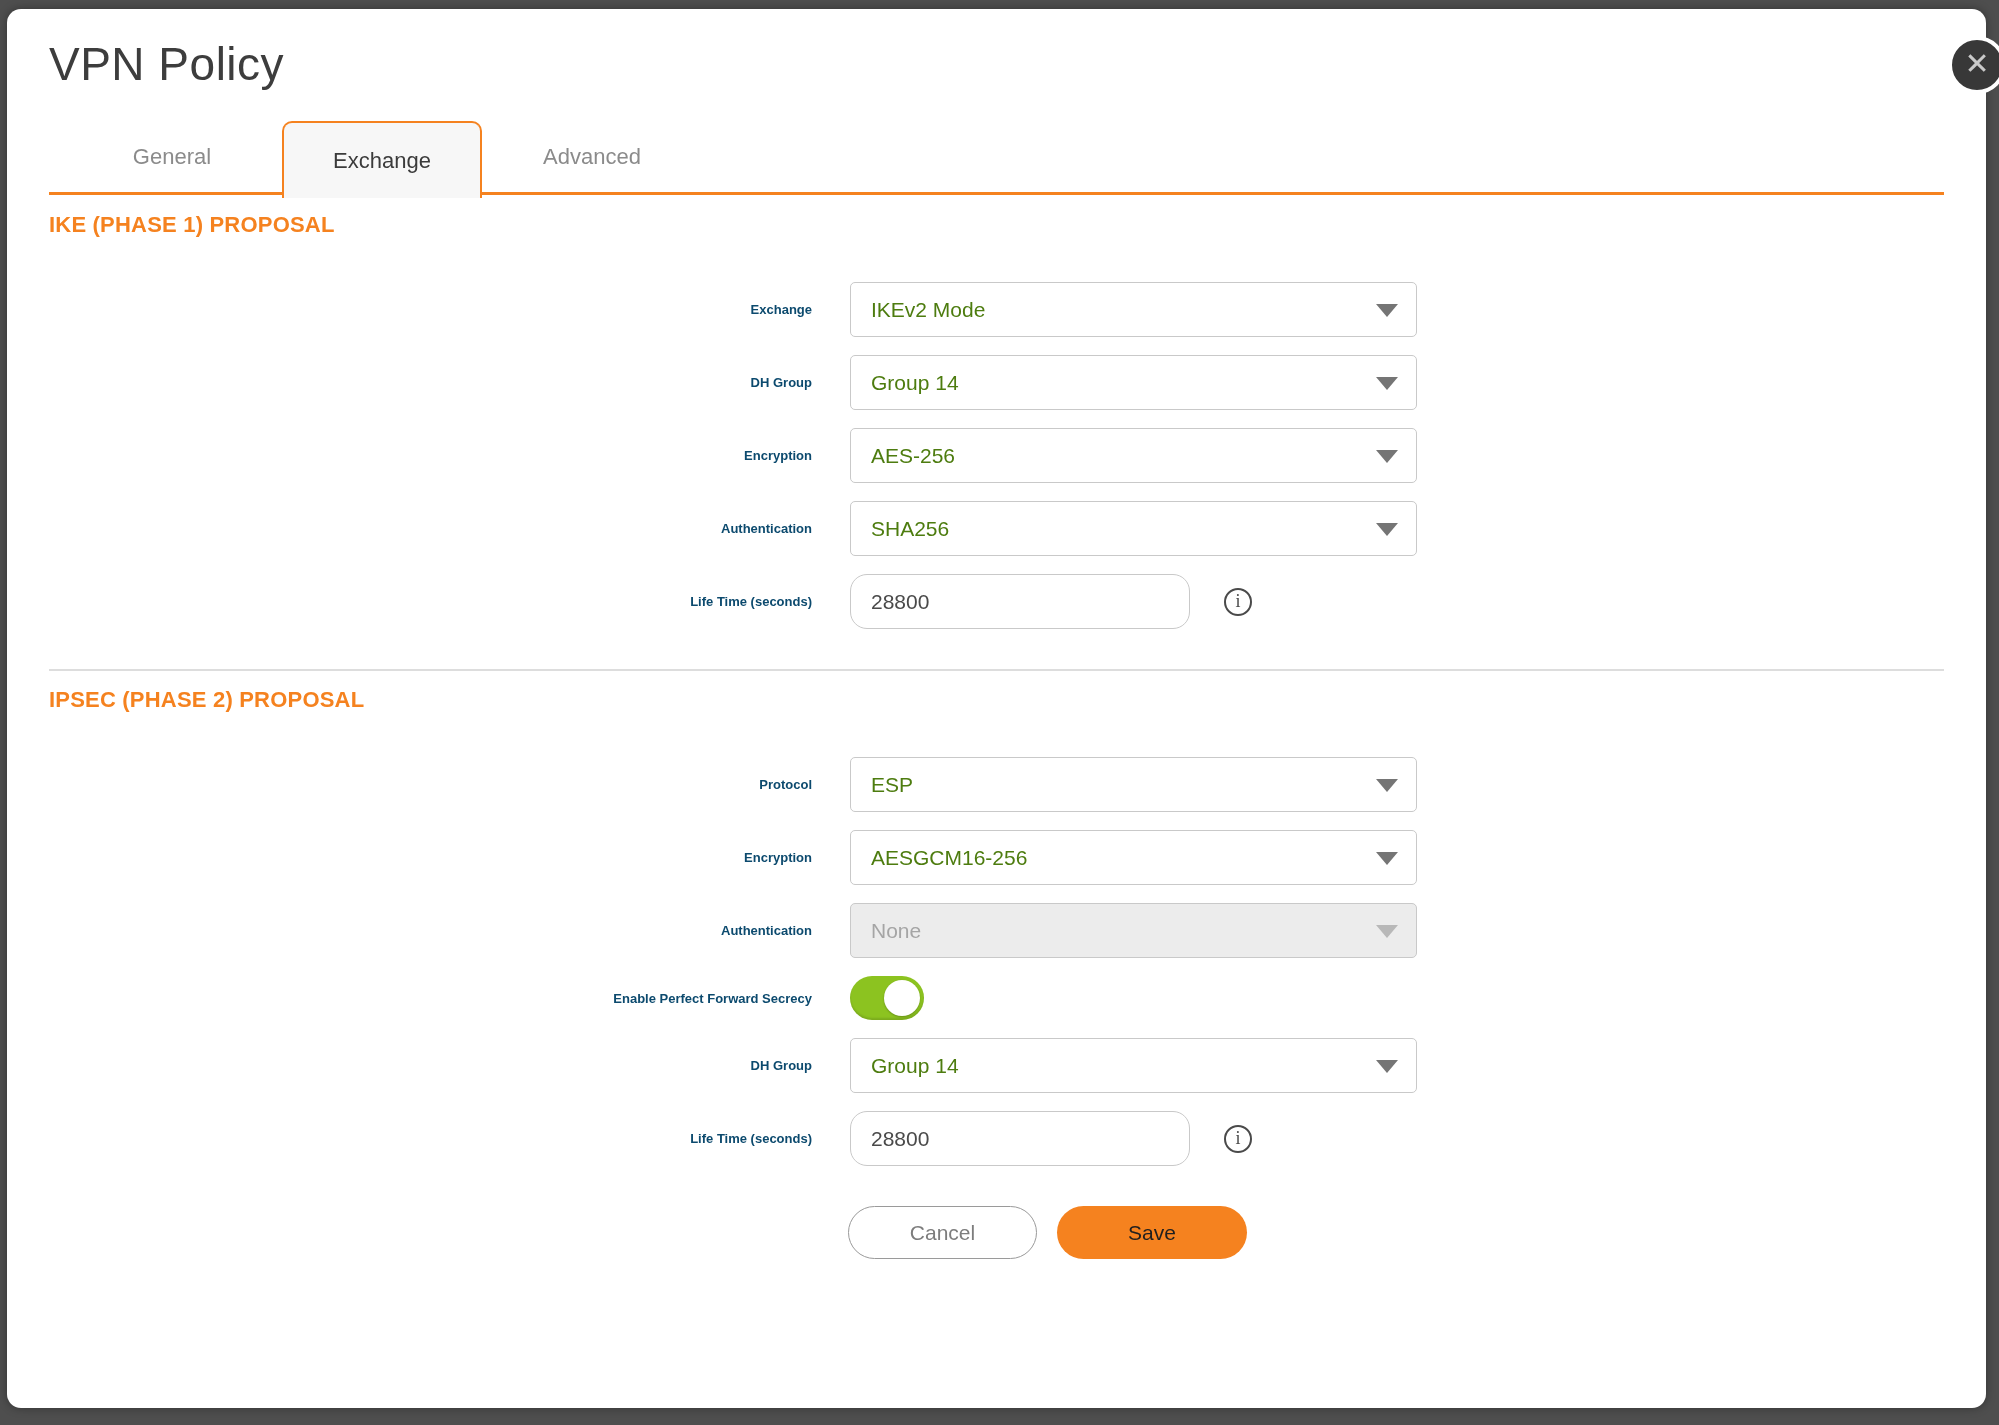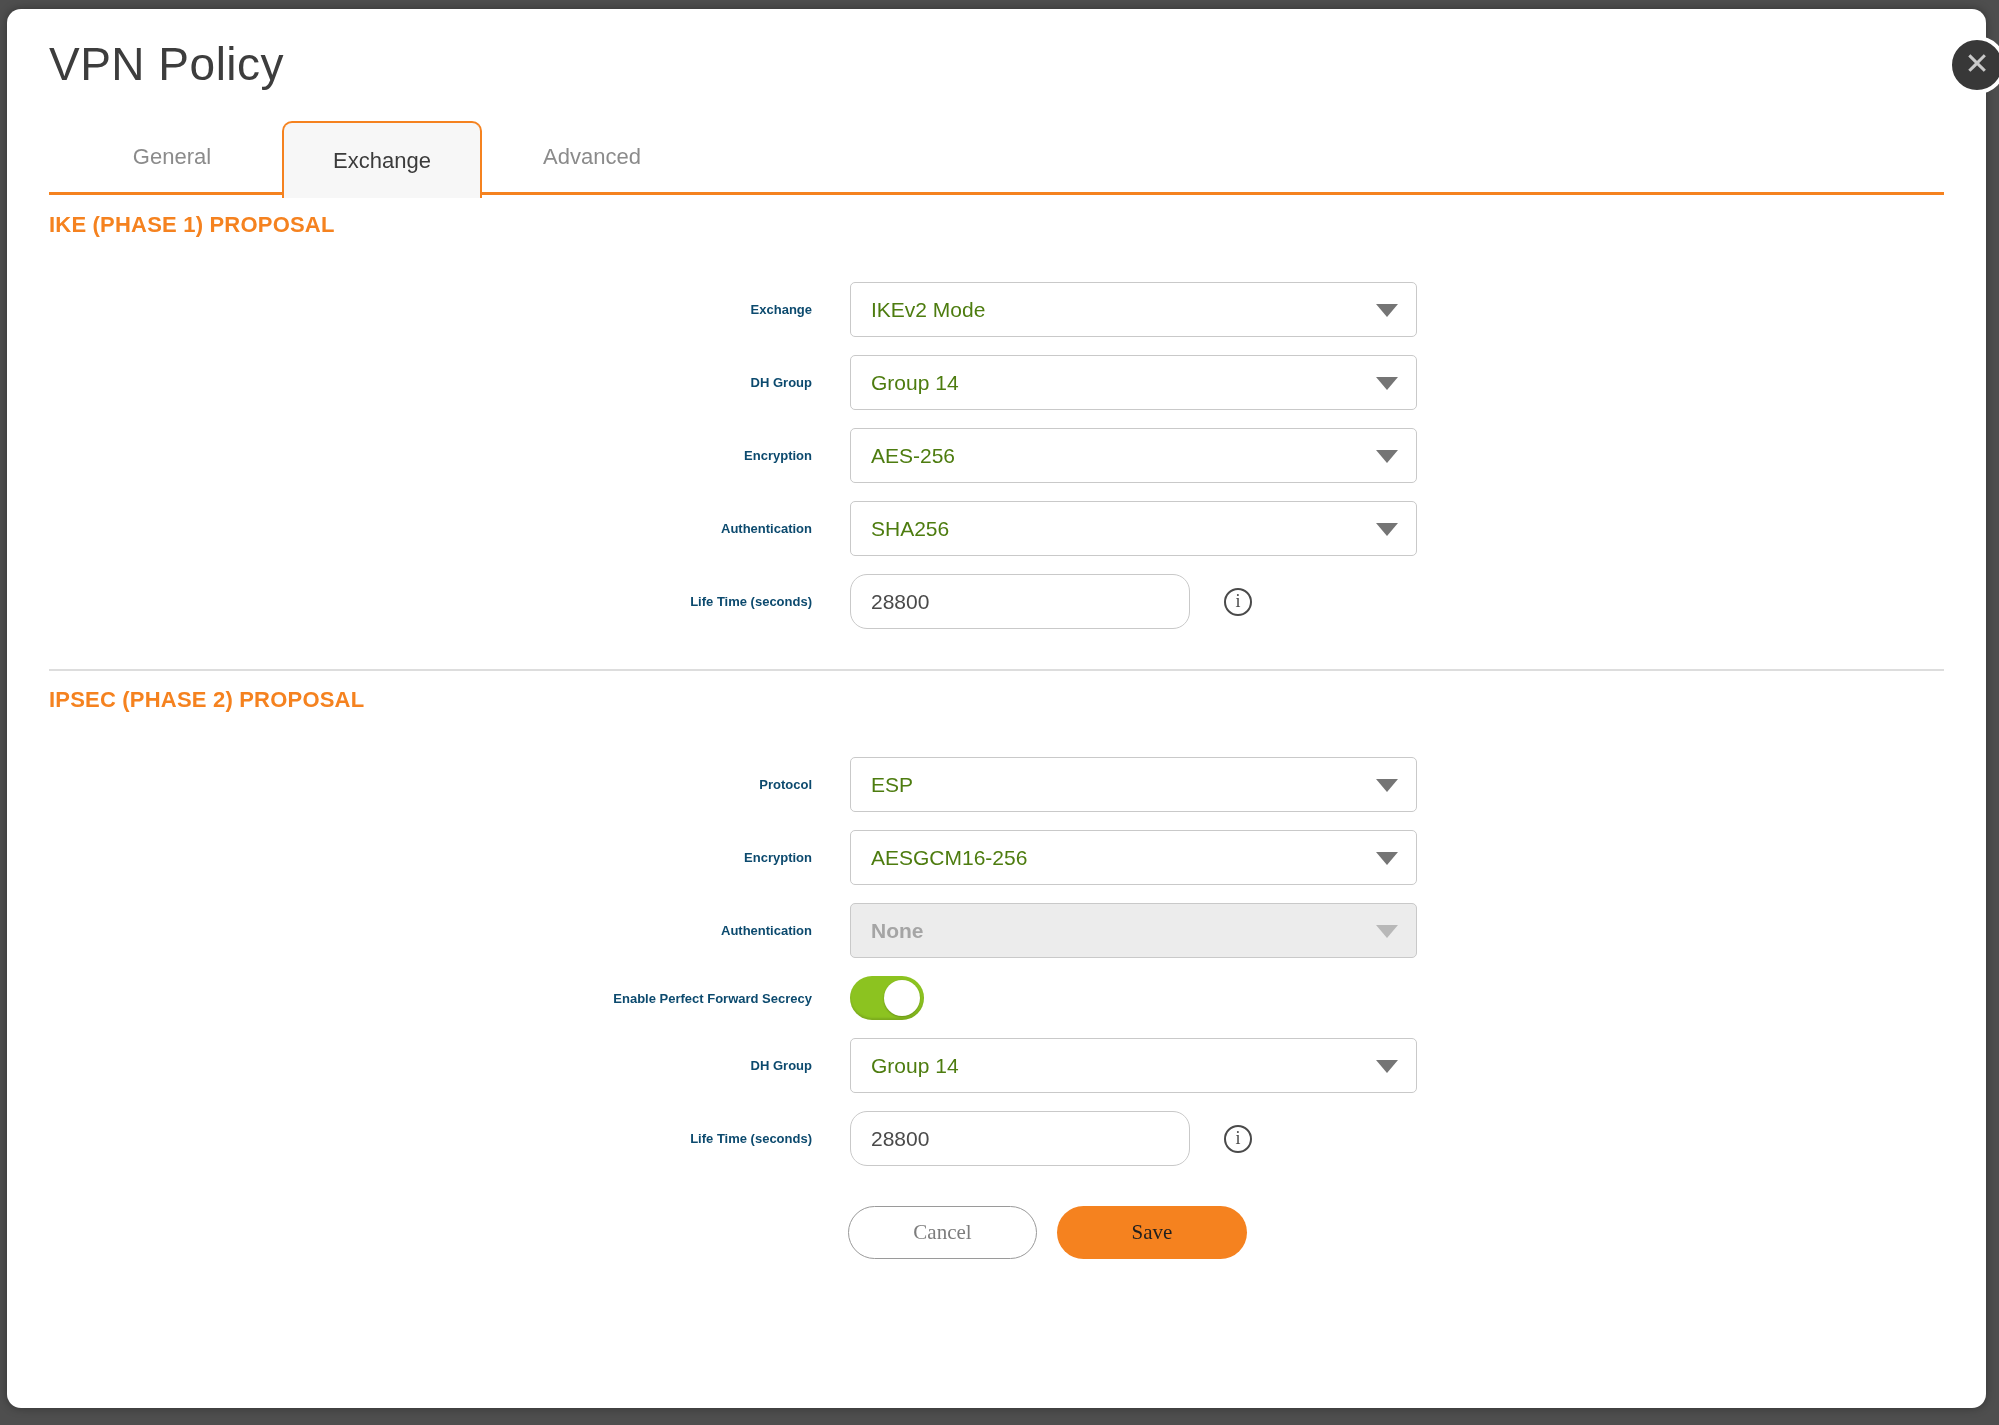--- a/index.html
+++ b/index.html
@@ -106,21 +106,20 @@
     margin-top: -6px;
     width: 0; height: 0;
     border-left: 11px solid transparent;
     border-right: 11px solid transparent;
     border-top: 13px solid #757575;
   }
   .select.disabled {
     background: #ececec;
     color: #a5a5a5;
     cursor: default;
-    font-weight: bold;
   }
   .select.disabled .caret { border-top-color: #b8b8b8; }
   .text-input {
     width: 340px; height: 55px;
     border: 1.5px solid #c9c9c9;
     border-radius: 17px;
     padding-left: 20px;
     font-size: 21px;
     color: #4a4a4a;
     font-family: "Liberation Sans", sans-serif;
@@ -168,21 +167,21 @@
     margin-left: 799px;
     gap: 20px;
     align-items: center;
   }
   .btn {
     height: 53px;
     border-radius: 27px;
     font-size: 21px;
     display: flex; align-items: center; justify-content: center;
     cursor: pointer;
-    font-family: Liberation Serif, serif;
+    font-family: Liberation Sans, sans-serif;
   }
   .btn-cancel {
     width: 189px;
     background: #ffffff;
     border: 1.5px solid #9a9a9a;
     color: #7d7d7d;
   }
   .btn-save {
     width: 190px;
     background: #f5821f;

